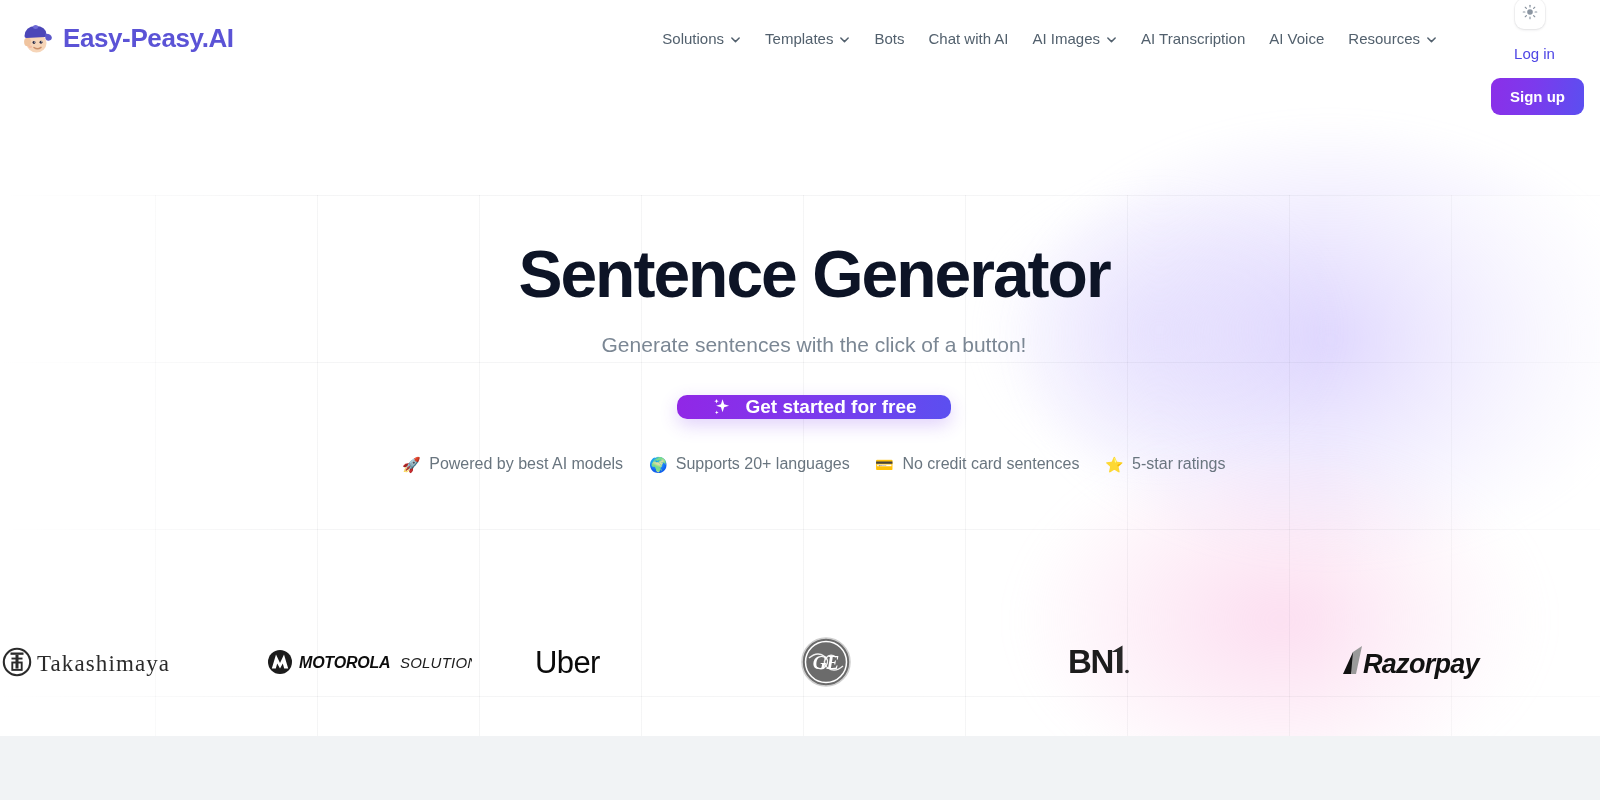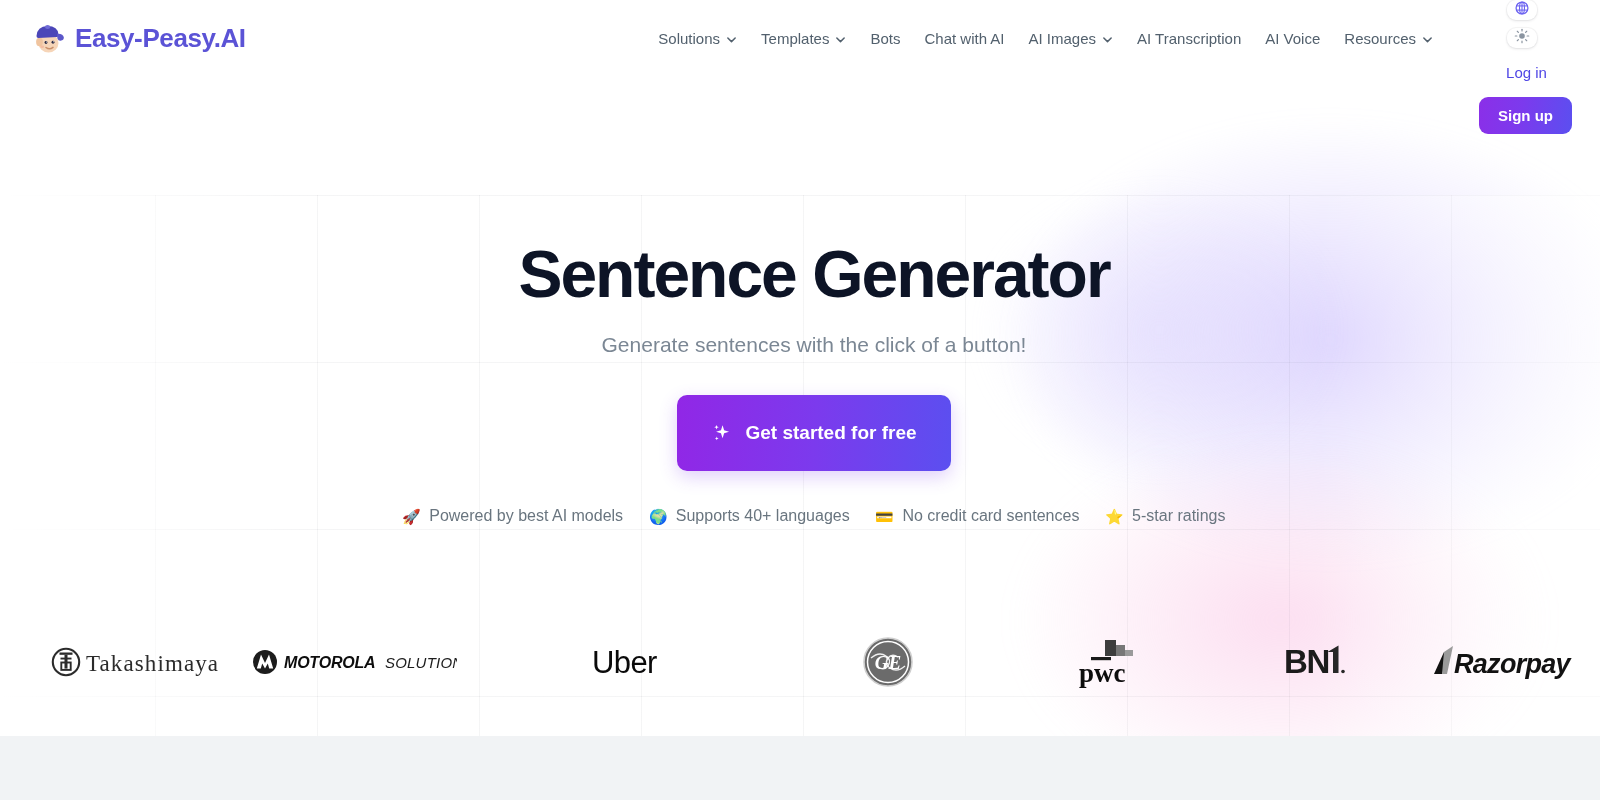--- a/index.html
+++ b/index.html
@@ -91,21 +91,22 @@
     pointer-events: none;
   }
 
   
   .header {
     position: absolute;
     top: 0; left: 0;
     width: 1600px;
     height: 76px;
     display: flex;
-    padding: 0 28px;
+    align-items: center;
+    padding: 0 16px;
     z-index: 40;
   }
 
   .brand {
     display: flex;
     align-items: center;
     gap: 9px;
     cursor: pointer;
     flex-shrink: 0;
   }
@@ -169,21 +170,21 @@
   .login-link {
     font-size: 15px;
     color: #4f46e5;
     font-weight: 500;
     padding: 8px 12px;
     cursor: pointer;
     margin-left: 10px;
     white-space: nowrap;
   }
   .signup-btn {
-    margin-left: 8px;
+    margin-left: 16px;
     background: linear-gradient(100deg, #8b2fe8 0%, #7c3aed 45%, #5b4ff0 100%);
     color: #fff;
     font-size: 15px;
     font-weight: 700;
     border: none;
     border-radius: 9px;
     padding: 10px 19px;
     cursor: pointer;
     font-family: inherit;
     white-space: nowrap;
@@ -222,21 +223,21 @@
 
   .cta-btn {
     margin-top: 38px;
     display: inline-flex;
     align-items: center;
     gap: 13px;
     background: linear-gradient(95deg, #9127e6 0%, #7c3aed 50%, #5b4ff0 100%);
     color: #fff;
     border: none;
     border-radius: 10px;
-    padding: 27px 34px;
+    padding: 1px 34px;
     font-size: 19px;
     font-weight: 700;
     font-family: inherit;
     cursor: pointer;
     box-shadow: 0 6px 18px rgba(124,58,237,0.24);
   }
   .sparkle { width: 21px; height: 21px; display: block; }
 
   .badges {
     margin-top: 36px;
@@ -267,21 +268,21 @@
     height: 76px;
     display: flex;
     align-items: center;
     z-index: 25;
     pointer-events: none;
   }
   .logo-cell {
     flex: 1 1 0;
     display: flex;
     align-items: center;
-    justify-content: flex-end;
+    justify-content: flex-start;
     height: 76px;
     pointer-events: auto;
   }
   .logo-cell svg { display: block; }
 
   
   .footer-band {
     position: absolute;
     left: 0;
     top: 736px;
@@ -434,21 +435,21 @@
 
     <div class="badges">
 
       <div class="badge">
         <span class="badge-emoji">🚀</span>
         <span>Powered by best AI models</span>
       </div>
 
       <div class="badge">
         <span class="badge-emoji">🌍</span>
-        <span>Supports 40+ languages</span>
+        <span>Supports 20+ languages</span>
       </div>
 
       <div class="badge">
         <span class="badge-emoji">💳</span>
         <span>No credit card sentences</span>
       </div>
 
       <div class="badge">
         <span class="badge-emoji">⭐</span>
         <span>5-star ratings</span>
@@ -496,31 +497,20 @@
           <circle cx="26" cy="26" r="24" fill="#6b6b6b"></circle>
           <circle cx="26" cy="26" r="24" fill="none" stroke="#cfcfcf" stroke-width="1.6"></circle>
           <circle cx="26" cy="26" r="20.5" fill="none" stroke="#ffffff" stroke-width="1.5"></circle>
           <path d="M9 22 Q17 15 24 20 Q30 24 26 30 Q22 35 16 31" fill="none" stroke="#ffffff" stroke-width="1.4" opacity="0.9"></path>
           <path d="M43 30 Q35 37 28 32 Q22 28 26 22 Q30 17 36 21" fill="none" stroke="#ffffff" stroke-width="1.4" opacity="0.9"></path>
           <text x="26" y="33" text-anchor="middle" font-family="'Liberation Serif', serif" font-size="19" font-style="italic" font-weight="bold" fill="#ffffff">GE</text>
         </svg>
       </span>
     </div>
 
-    <div class="logo-cell">
-      <span>
-        <svg width="74" height="56" viewBox="0 0 74 56">
-          <rect x="36" y="6" width="11" height="16" fill="#3d3d3d"></rect>
-          <rect x="47" y="11" width="9" height="11" fill="#777777"></rect>
-          <rect x="56" y="16" width="8" height="6" fill="#9a9a9a"></rect>
-          <rect x="22" y="23" width="20" height="3.2" fill="#1a1a1a"></rect>
-          <text x="10" y="48" font-family="'Liberation Serif', serif" font-size="27" font-weight="bold" fill="#0d0d0d">pwc</text>
-        </svg>
-      </span>
-    </div>
 
 
     <div class="logo-cell">
       <span>
         <svg width="88" height="38" viewBox="0 0 88 38">
           <text x="1" y="30" font-family="'Liberation Sans', sans-serif" font-size="33" font-weight="bold" letter-spacing="-1.3" fill="#1c1c1c">BN</text>
           <path d="M50 30 L50 9 L44.5 9 L55.5 2.5 L55.5 30 Z" fill="#272727"></path>
           <circle cx="60" cy="28.5" r="1.8" fill="#272727"></circle>
         </svg>
       </span>

